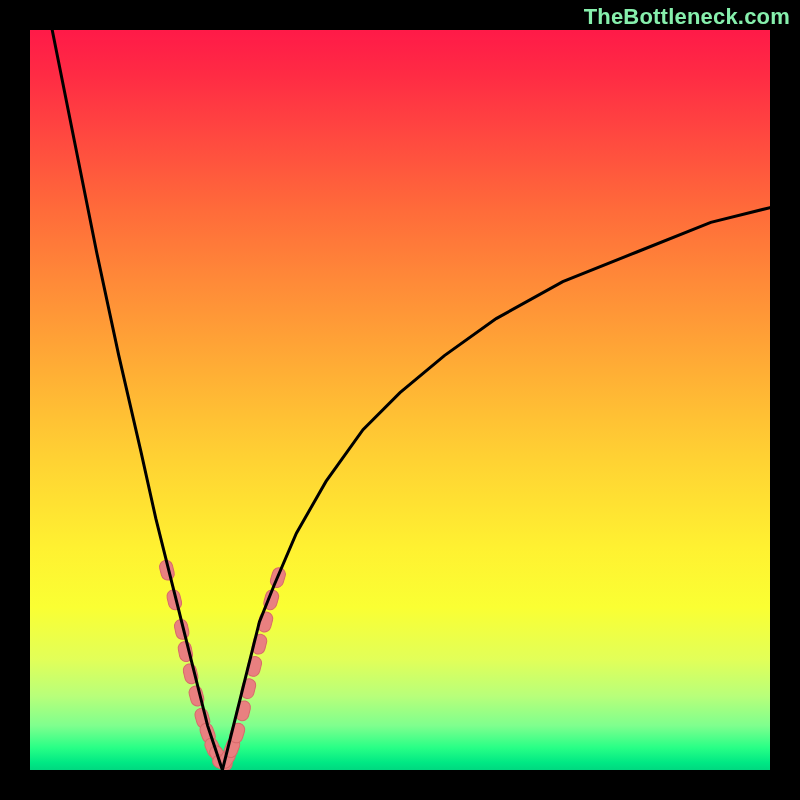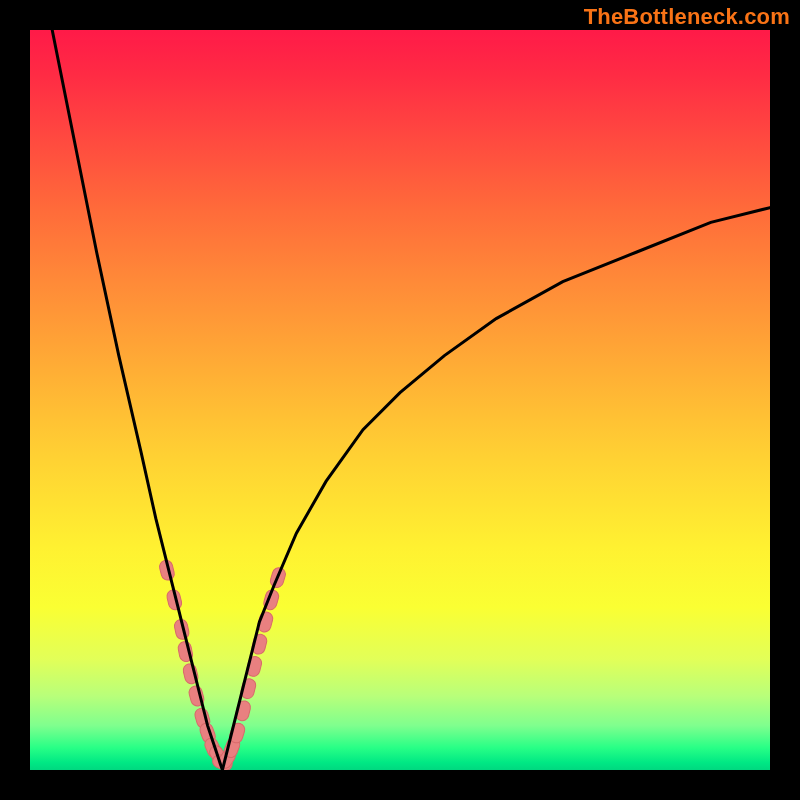--- a/index.html
+++ b/index.html
@@ -46,21 +46,21 @@
       #7fff8e 94%,
       #28ff86 97%,
       #00e884 99%,
       #00d880 100%
     );
   }
   .watermark {
     position: absolute;
     top: 4px;
     right: 10px;
-    color: #f97316;
+    color: #86efac;
     font-size: 22px;
     font-weight: 600;
     letter-spacing: 0.2px;
     user-select: none;
   }
   svg.curves {
     position: absolute;
     inset: 0;
     width: 100%;
     height: 100%;

